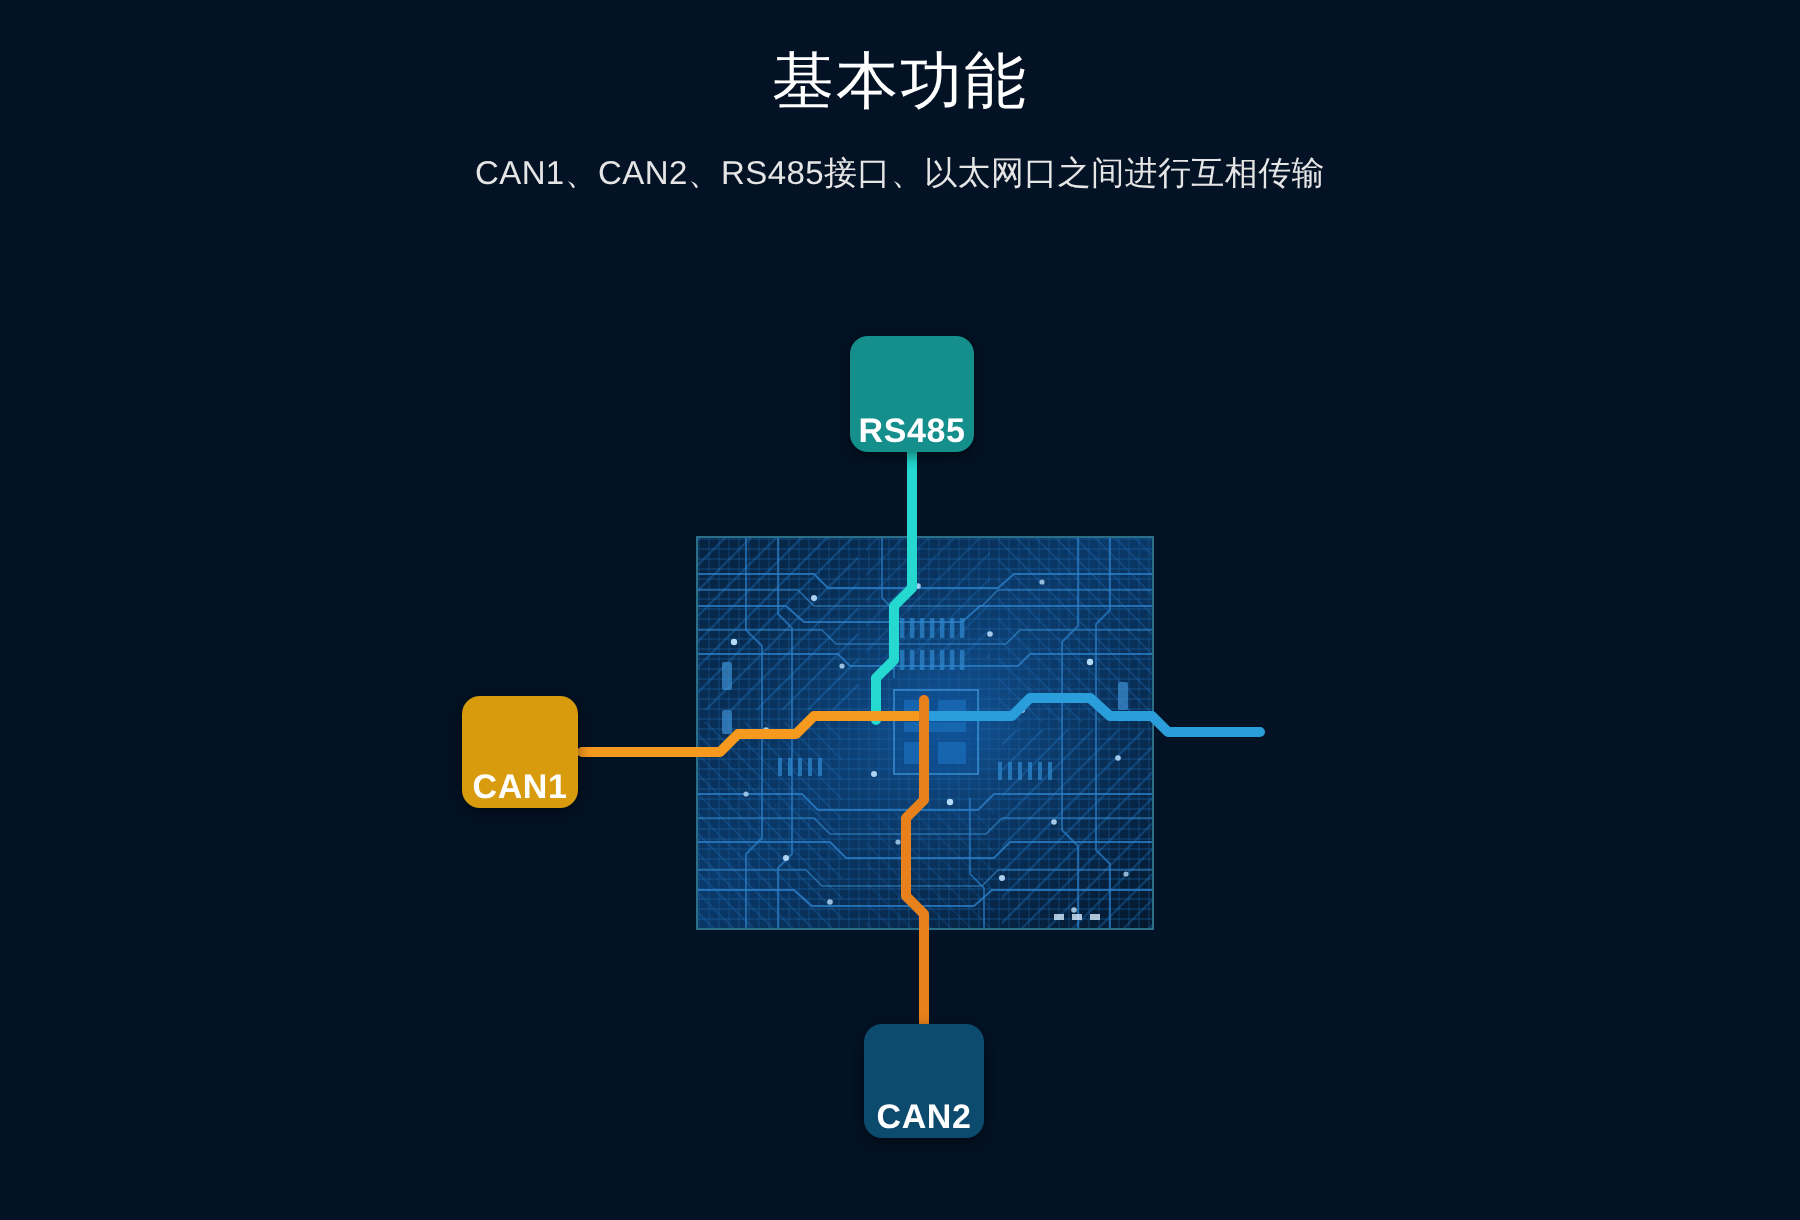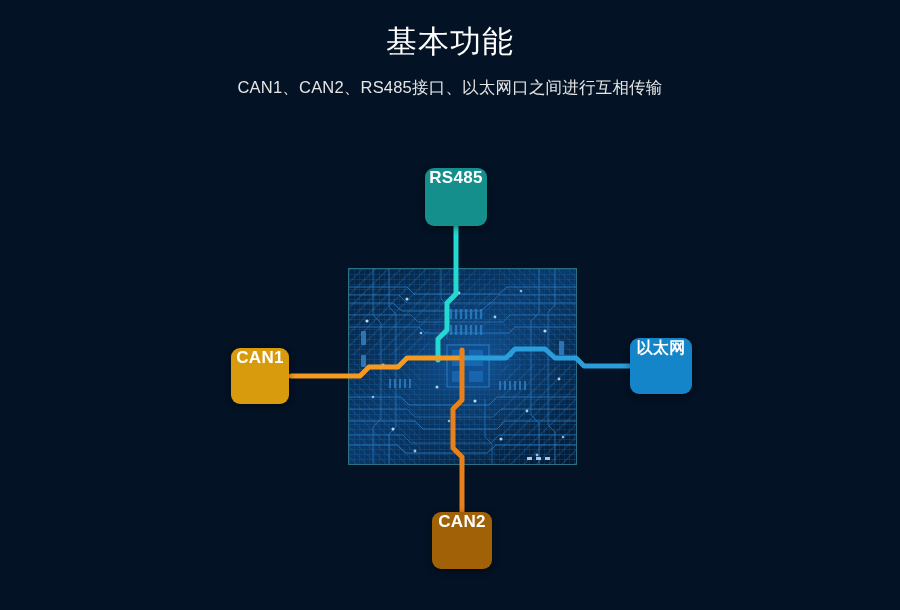--- a/index.html
+++ b/index.html
@@ -31,29 +31,29 @@
     position:absolute; left:348px; top:268px; width:229px; height:197px;
     background:#04203f;
     border:1px solid #2b6f86;
     overflow:hidden;
   }
   #pcb svg { display:block; }
 
   
   .node {
     position:absolute; border-radius:9px; color:#fff;
-    display:flex; align-items:flex-start; justify-content:center;
+    display:flex; align-items:flex-end; justify-content:center;
     font-size:17px; font-weight:700; letter-spacing:.3px;
     box-shadow:0 2px 7px rgba(0,0,0,.45);
   }
   #node-rs485   { left:425px; top:168px; width:62px; height:58px; background:#148f8c; }
   #node-can1    { left:231px; top:348px; width:58px; height:56px; background:#d79b0d; }
   #node-eth     { left:630px; top:338px; width:62px; height:56px; background:#1585c9;
                   font-size:16px; }
-  #node-can2    { left:432px; top:512px; width:60px; height:57px; background:#a16207; }
+  #node-can2    { left:432px; top:512px; width:60px; height:57px; background:#0c4a6e; }
 </style>
 </head>
 <body>
 
 <div id="stage">
 
   <div id="pcb">
     <svg width="229" height="197" viewBox="0 0 229 197" xmlns="http://www.w3.org/2000/svg">
       <defs>
         <linearGradient id="bg" x1="0" y1="0" x2="1" y2="1">
@@ -210,23 +210,20 @@
 
     <path d="M462 350 V400 l-9 9 V448 l9 9 V514" fill="none" stroke="#e8811b" stroke-width="5" stroke-linecap="round" stroke-linejoin="round"></path>
   </svg>
 
   <div class="node" id="node-rs485">
     <span>RS485</span>
   </div>
   <div class="node" id="node-can1">
     <span>CAN1</span>
   </div>
-  <div class="node" id="node-eth">
-    <span>以太网</span>
-  </div>
   <div class="node" id="node-can2">
     <span>CAN2</span>
   </div>
 </div>
 
 <div id="header">
   <h1 id="page-title">基本功能</h1>
   <div id="subtitle">
     <div class="subtitle-line">CAN1、CAN2、RS485接口、以太网口之间进行互相传输</div>
   </div>

